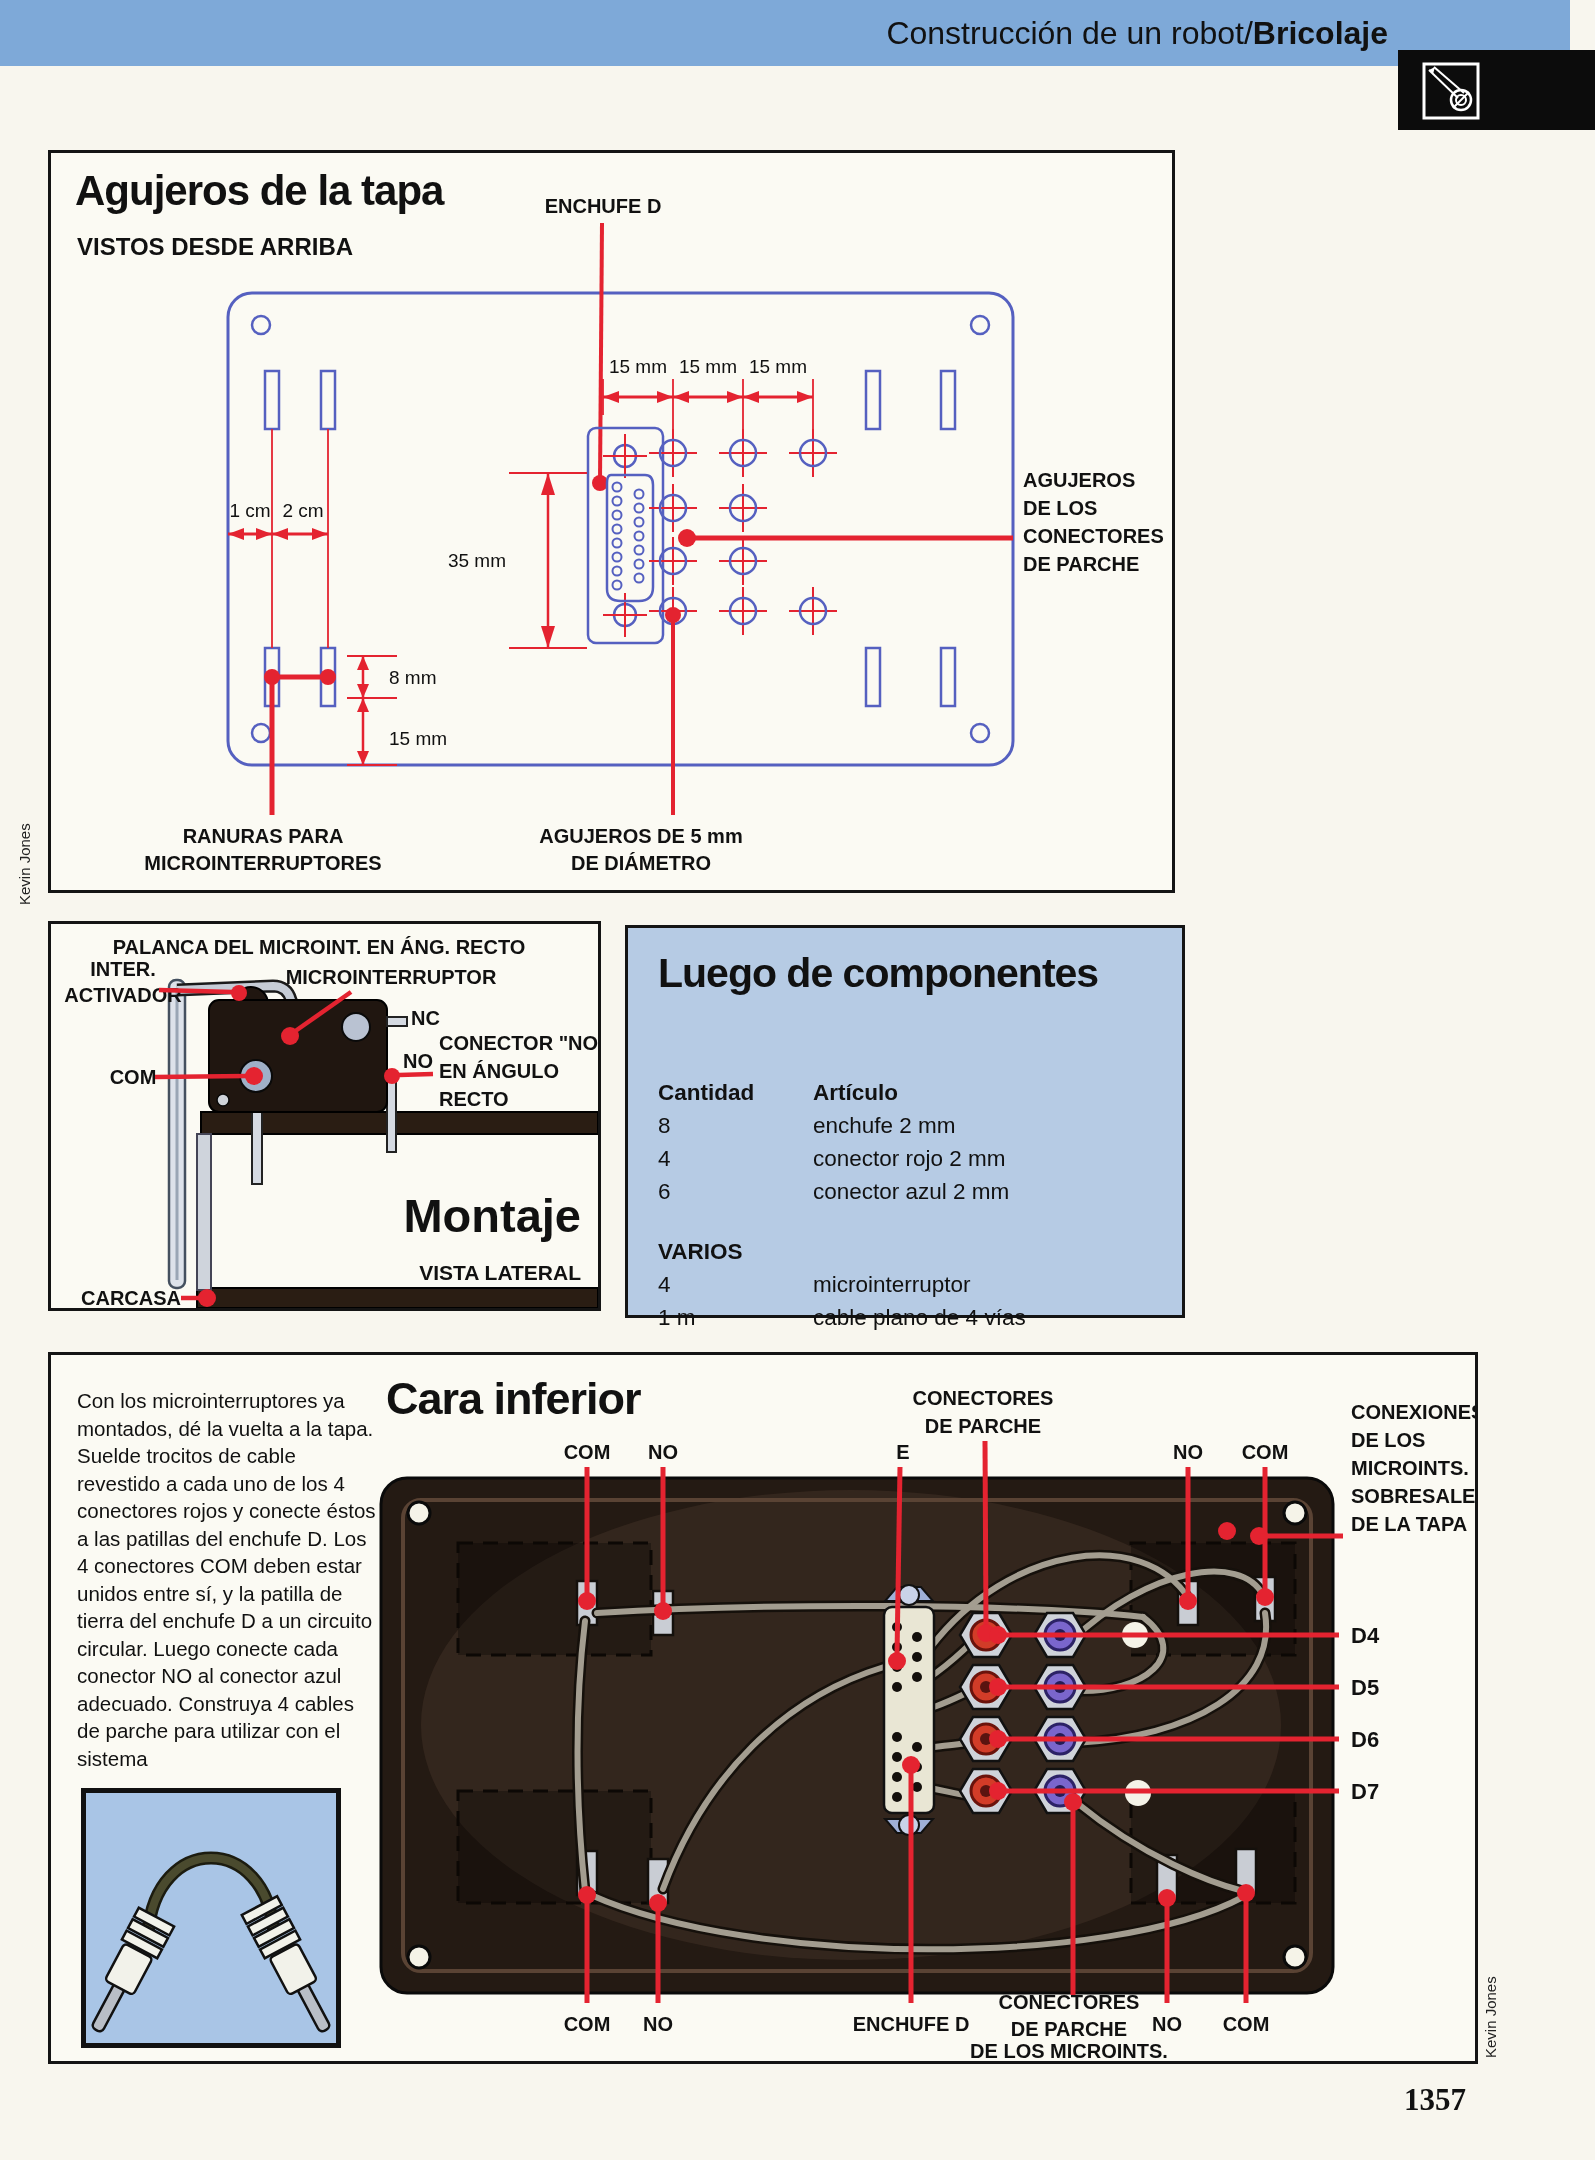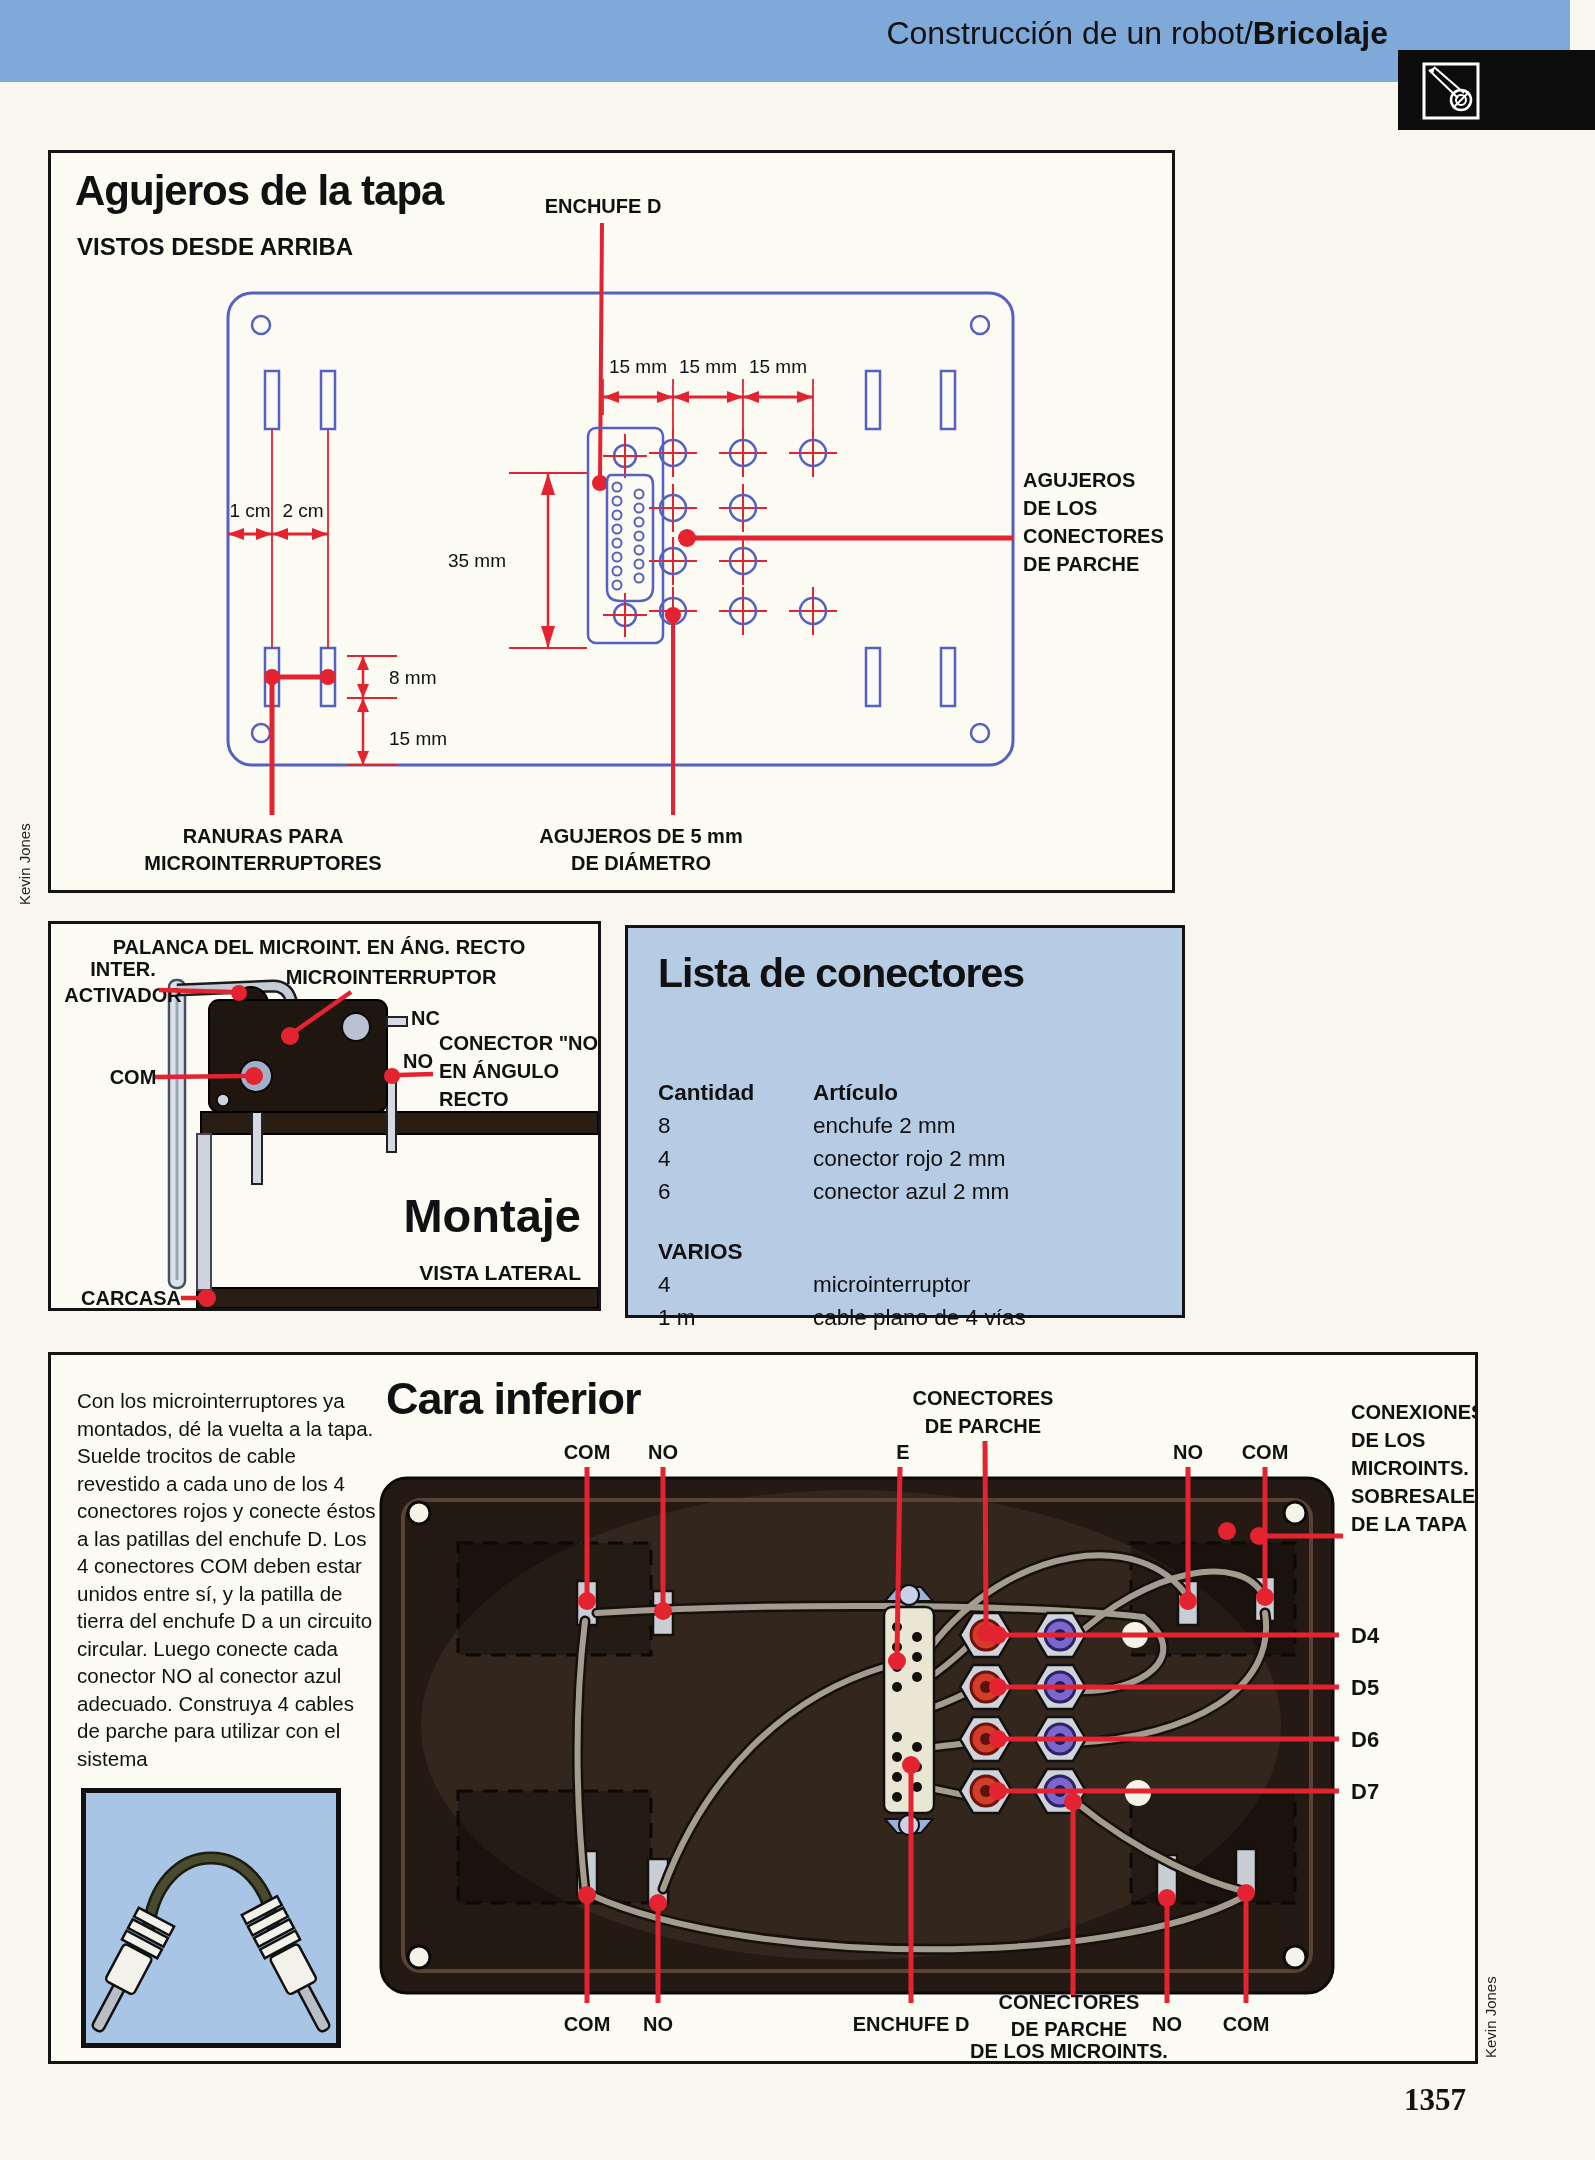--- a/index.html
+++ b/index.html
@@ -31,21 +31,21 @@
   text.midt{font-size:21px;font-weight:bold;}
   .red{stroke:#e42330;}
   .redf{fill:#e42330;}
   .blu{stroke:#5560c0;fill:none;}
 </style>
 </head>
 <body>
 
 <div class="page">
 
-  <div class="abs band" style="left:0;top:54;width:1570px;height:82px;">
+  <div class="abs band" style="left:0;top:54;width:1570px;height:66px;">
     <div class="abs hdr-text" style="right:182px;top:15px;">
       <span>Construcción de un robot/</span><span class="hdr-bold">Bricolaje</span>
     </div>
   </div>
   <div class="abs" style="left:1398px;top:50px;width:197px;height:80px;background:#0c0c0c;">
     <svg width="197" height="80" viewBox="0 0 197 80">
       <rect x="26" y="14" width="54" height="54" fill="#0c0c0c" stroke="#fff" stroke-width="3"></rect>
       <path d="M31,20 L60,48" stroke="#fff" stroke-width="2" fill="none"></path>
       <path d="M36,17 L66,43" stroke="#fff" stroke-width="2" fill="none"></path>
       <path d="M31,20 l6,-3 l-2,7 z" fill="#fff"></path>
@@ -298,21 +298,21 @@
       <g>
         <line x1="130" y1="374" x2="150" y2="374" class="red" stroke-width="4.5"></line>
           <circle cx="156" cy="374" r="9" class="redf"></circle>
       </g>
       <text x="530" y="308" text-anchor="end" class="bigt">Montaje</text>
       <text x="530" y="356" text-anchor="end" class="midt">VISTA LATERAL</text>
     </svg>
   </div>
 
   <div class="panel bluepanel" style="left:625px;top:925px;width:554px;height:387px;">
-    <div class="abs lst-title" style="left:30px;top:22px;">Lista de conectores</div>
+    <div class="abs lst-title" style="left:30px;top:22px;">Luego de componentes</div>
     <div class="abs lst-table" style="left:30px;top:152px;width:500px;">
       <div class="lst-row">
         <span class="lst-q lst-h">Cantidad</span>
         <span class="lst-h">Artículo</span>
       </div>
       <div class="lst-row">
         <span class="lst-q">8</span>
         <span>enchufe 2 mm</span>
       </div>
       <div class="lst-row">

